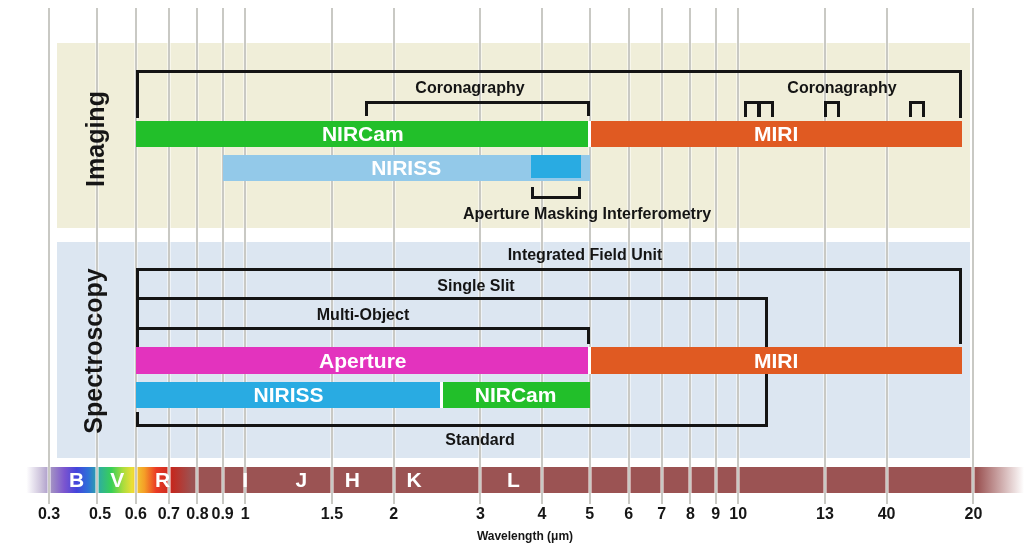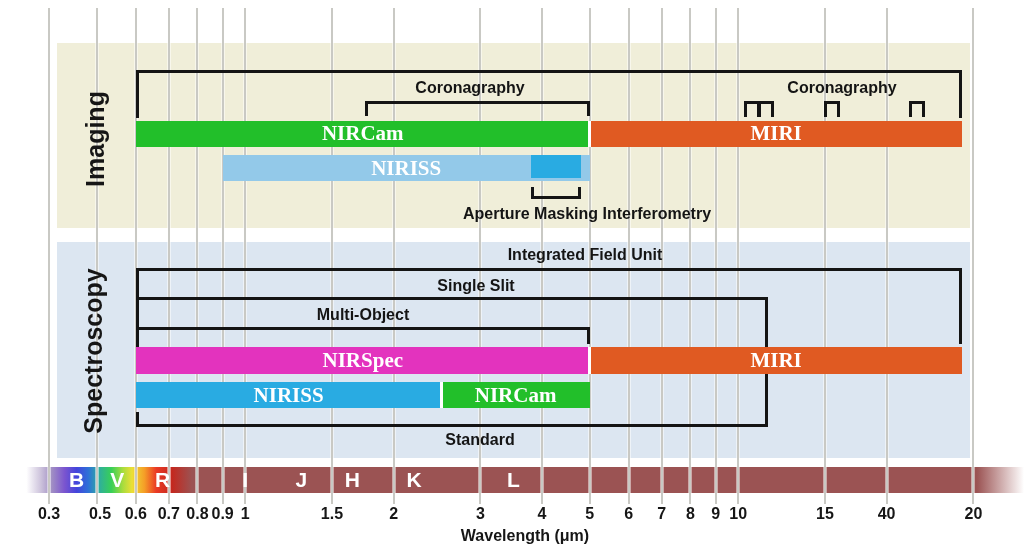--- a/index.html
+++ b/index.html
@@ -10,23 +10,23 @@
   #imaging-panel{left:57px;top:43px;width:913px;height:185px;background:#f0eed9;}
   #spectroscopy-panel{left:57px;top:242px;width:913px;height:216px;background:#dce6f1;}
   .section-label{position:absolute;z-index:6;font-size:25px;font-weight:700;color:#161616;
        white-space:nowrap;transform:translate(-50%,-50%) rotate(-90deg);}
   #imaging-label{left:95px;top:139px;}
   #spectroscopy-label{left:93px;top:351px;}
   .gridline{position:absolute;top:8px;height:496px;width:2px;background:#c9c9c4;z-index:2;
        box-shadow:1px 0 0 rgba(255,255,255,.5),-1px 0 0 rgba(255,255,255,.5);}
   .tick-label{position:absolute;top:505px;z-index:6;font-size:16px;font-weight:700;color:#161616;
        transform:translateX(-50%);white-space:nowrap;}
-  .axis-label{position:absolute;left:525px;top:536px;z-index:6;font-size:16px;font-weight:700;
+  .axis-label{position:absolute;left:525px;top:536px;z-index:6;font-size:12px;font-weight:700;
        color:#161616;transform:translate(-50%,-50%);white-space:nowrap;}
-  .bar{position:absolute;z-index:4;display:flex;align-items:center;justify-content:center;font-family:Liberation Serif, serif;}
+  .bar{position:absolute;z-index:4;display:flex;align-items:center;justify-content:center;}
   .bar-label{color:#ffffff;font-size:21px;font-weight:700;white-space:nowrap;z-index:5;position:relative;}
   .bar-highlight{position:absolute;top:0;z-index:4;}
   .divider{position:absolute;background:#ffffff;z-index:5;}
   .bk{position:absolute;background:#141414;z-index:3;}
   .bk-label{position:absolute;z-index:6;font-size:16px;font-weight:700;color:#141414;
        transform:translate(-50%,-50%);white-space:nowrap;}
   #spectrum-strip{position:absolute;left:0;top:467px;width:1024px;height:26px;z-index:1;}
   .band-label{position:absolute;top:480px;z-index:6;color:#ffffff;font-size:21px;font-weight:700;
        transform:translate(-50%,-50%);white-space:nowrap;}
 </style>
@@ -68,21 +68,21 @@
     <div class="tick-label" style="left: 628.813px;">6</div>
     <div class="gridline" style="left: 660.818px;"></div>
     <div class="tick-label" style="left: 661.818px;">7</div>
     <div class="gridline" style="left: 689.408px;"></div>
     <div class="tick-label" style="left: 690.408px;">8</div>
     <div class="gridline" style="left: 714.626px;"></div>
     <div class="tick-label" style="left: 715.626px;">9</div>
     <div class="gridline" style="left: 737.184px;"></div>
     <div class="tick-label" style="left: 738.184px;">10</div>
     <div class="gridline" style="left: 823.997px;"></div>
-    <div class="tick-label" style="left: 824.997px;">15</div>
+    <div class="tick-label" style="left: 824.997px;">13</div>
     <div class="gridline" style="left: 885.592px;"></div>
     <div class="tick-label" style="left: 886.592px;">40</div>
     <div class="gridline" style="left: 972.405px;"></div>
     <div class="tick-label" style="left: 973.405px;">20</div>
     <div class="band-label" style="left: 76.584px;">B</div>
     <div class="band-label" style="left: 117.183px;">V</div>
     <div class="band-label" style="left: 162.611px;">R</div>
     <div class="band-label" style="left: 245.184px;">I</div>
     <div class="band-label" style="left: 301.358px;">J</div>
     <div class="band-label" style="left: 352.404px;">H</div>
@@ -117,21 +117,21 @@
     <div class="bk" style="left: 837.018px; top: 101px; width: 3px; height: 16px;"></div>
     <div class="bk" style="left: 908.516px; top: 101px; width: 16px; height: 3px;"></div>
     <div class="bk" style="left: 908.516px; top: 101px; width: 3px; height: 16px;"></div>
     <div class="bk" style="left: 921.516px; top: 101px; width: 3px; height: 16px;"></div>
     <div class="bk-label" style="left: 842px; top: 88px;">Coronagraphy</div>
     <div class="bk" style="left: 531.018px; top: 196px; width: 50.0186px; height: 3px;"></div>
     <div class="bk" style="left: 531.018px; top: 187px; width: 3px; height: 12px;"></div>
     <div class="bk" style="left: 578.036px; top: 187px; width: 3px; height: 12px;"></div>
     <div class="bk-label" style="left: 587px; top: 214px;">Aperture Masking Interferometry</div>
     <div class="bar" style="left: 135.813px; top: 347px; width: 453.964px; height: 27px; background: rgb(227, 51, 190);">
-      <div class="bar-label">NIRSpec</div>
+      <div class="bar-label">Aperture</div>
     </div>
     <div class="bar" style="left: 589.777px; top: 347px; width: 372.646px; height: 27px; background: rgb(224, 90, 34);">
       <div class="bar-label">MIRI</div>
     </div>
     <div class="bar" style="left: 135.813px; top: 382px; width: 305.556px; height: 26px; background: rgb(41, 171, 226);">
       <div class="bar-label">NIRISS</div>
     </div>
     <div class="bar" style="left: 441.369px; top: 382px; width: 148.408px; height: 26px; background: rgb(34, 191, 42);">
       <div class="bar-label">NIRCam</div>
     </div>

